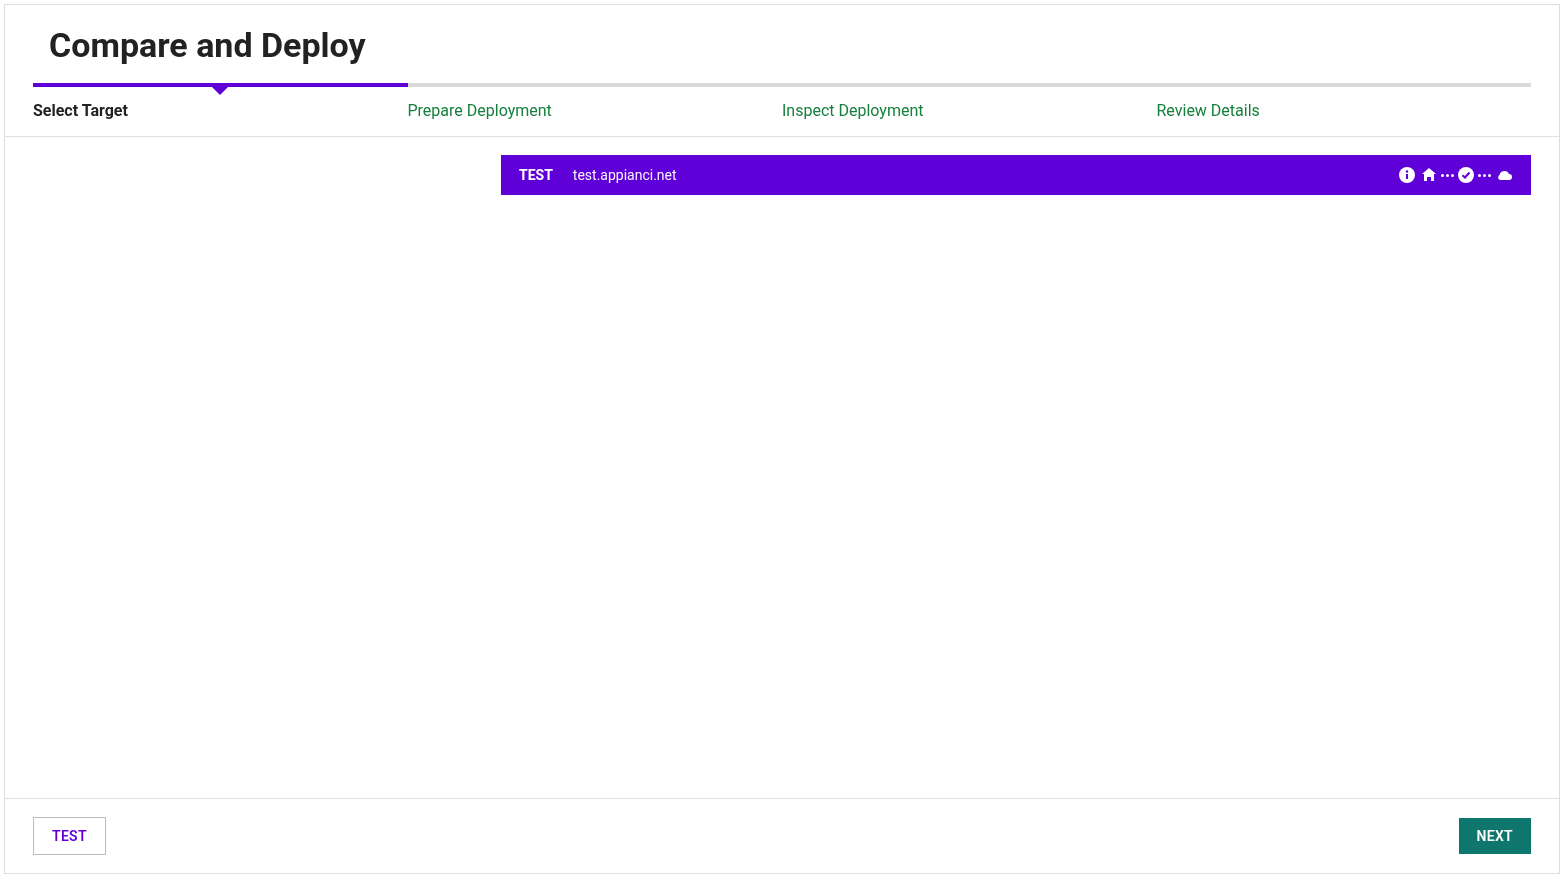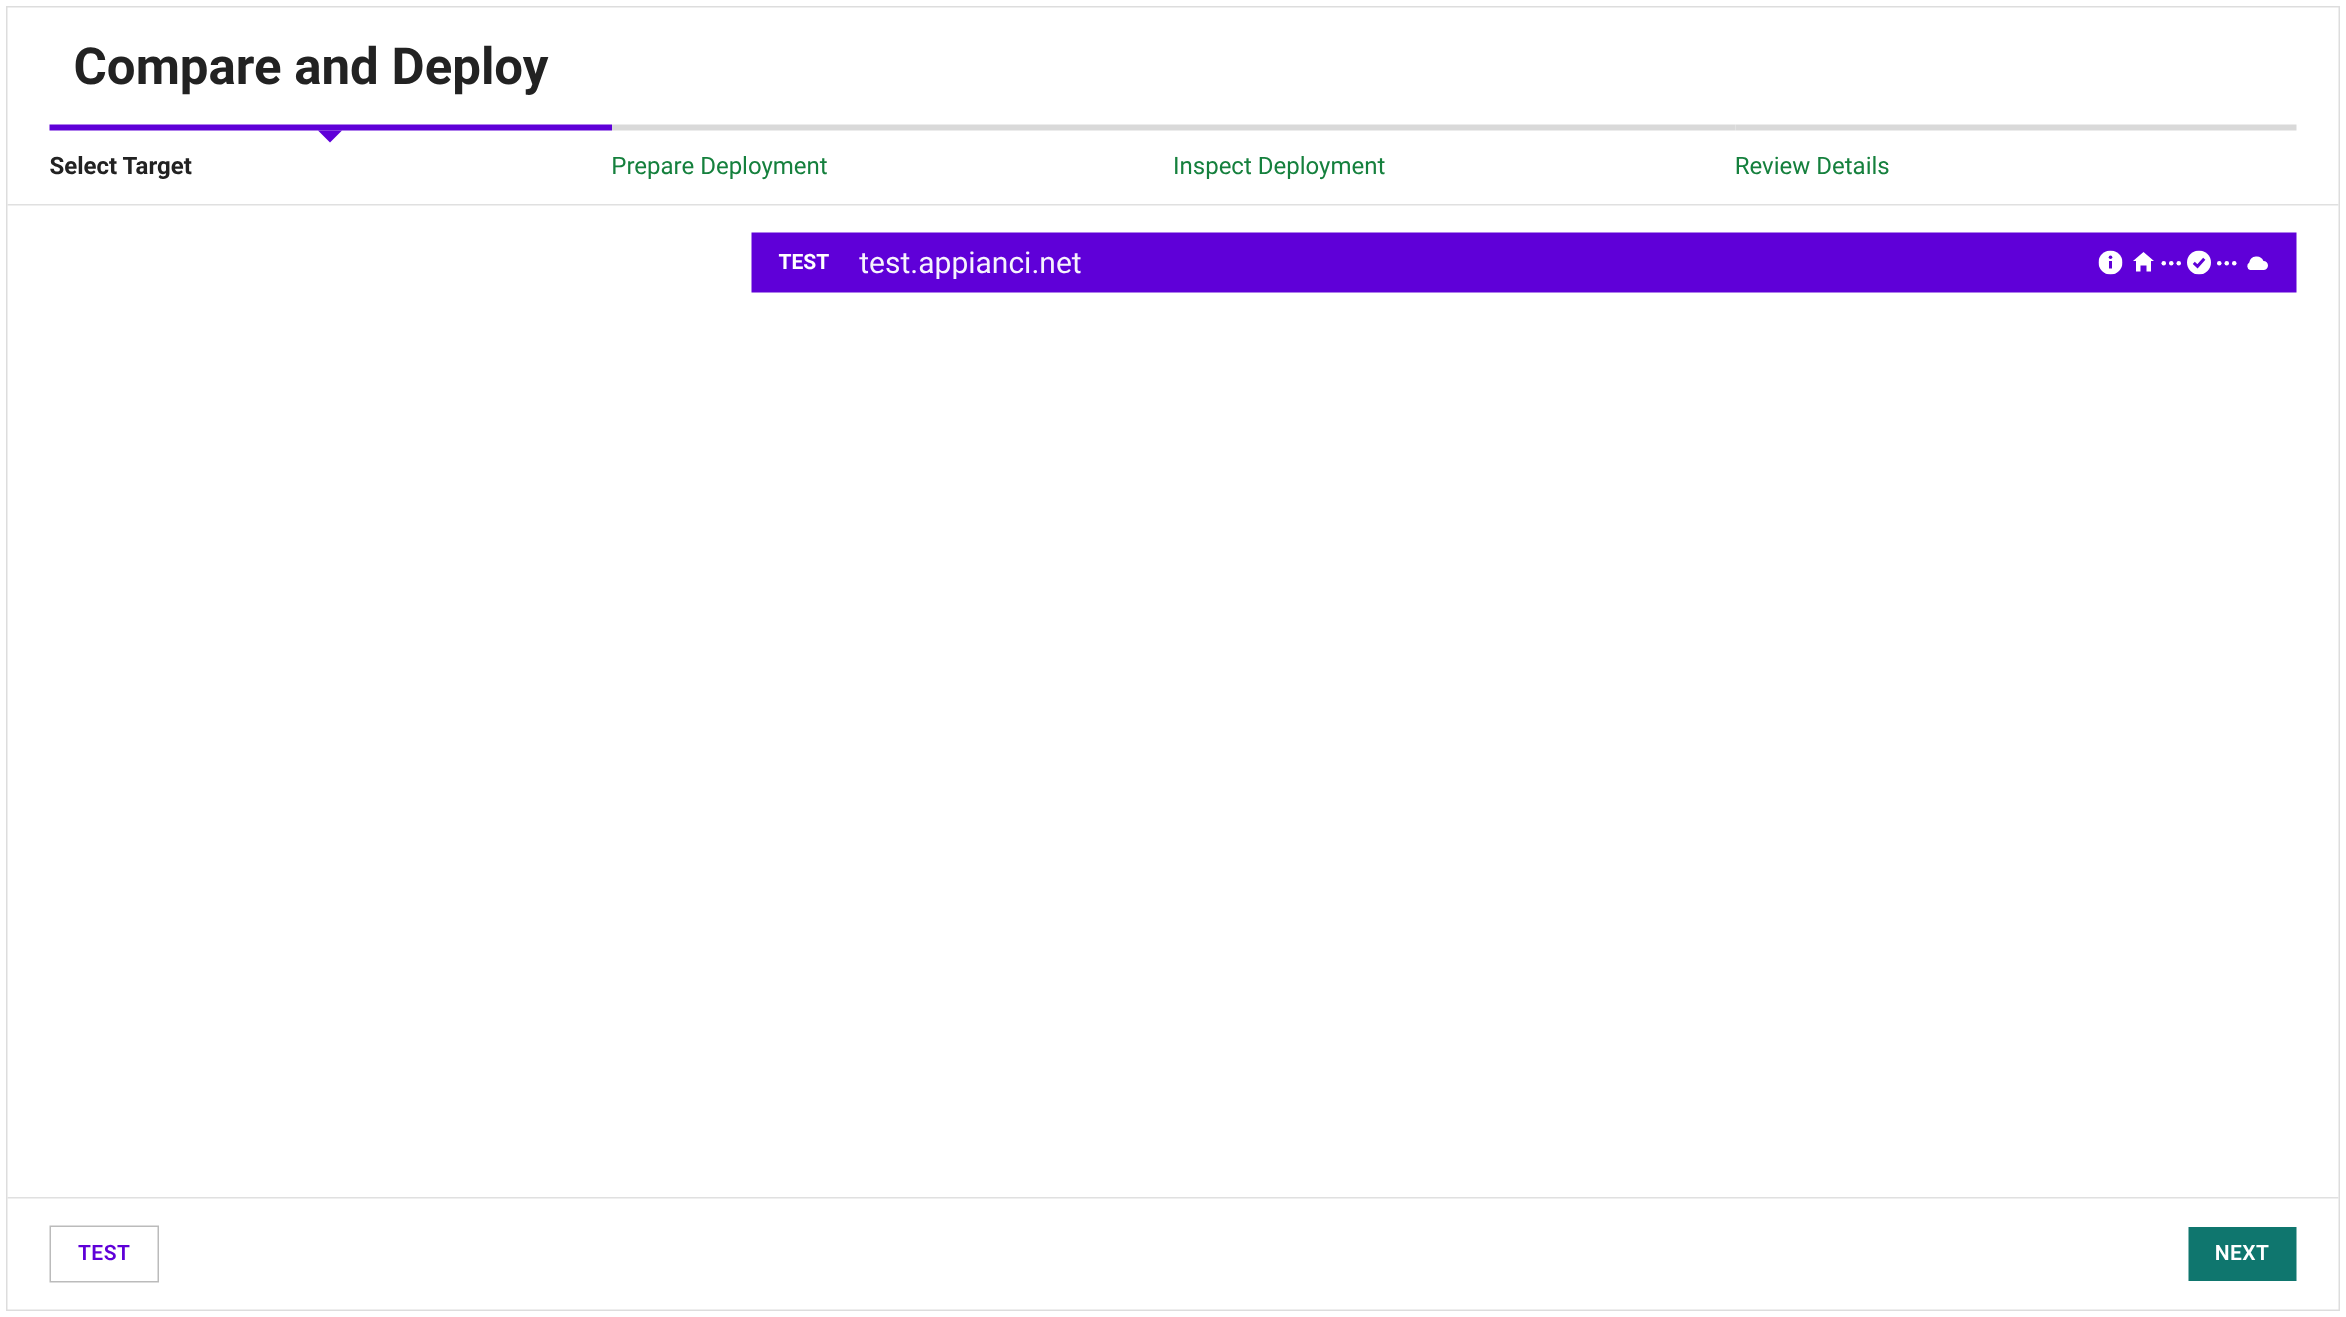--- a/index.html
+++ b/index.html
@@ -84,21 +84,21 @@
     padding: 0 18px;
     cursor: pointer;
   }
   .target-name {
     font-weight: 700;
     font-size: 14px;
     text-transform: uppercase;
     margin-right: 20px;
   }
   .target-url {
-    font-size: 20px;
+    font-size: 14px;
     font-weight: 400;
     opacity: 0.95;
   }
   .target-icons {
     margin-left: auto;
     display: flex;
     align-items: center;
     gap: 2px;
   }
   .target-icons svg { display: block; }

